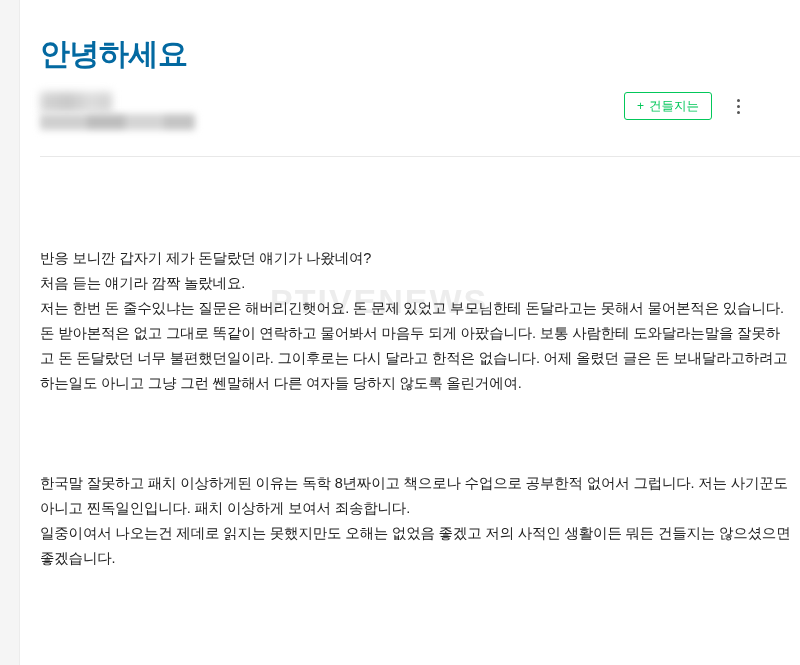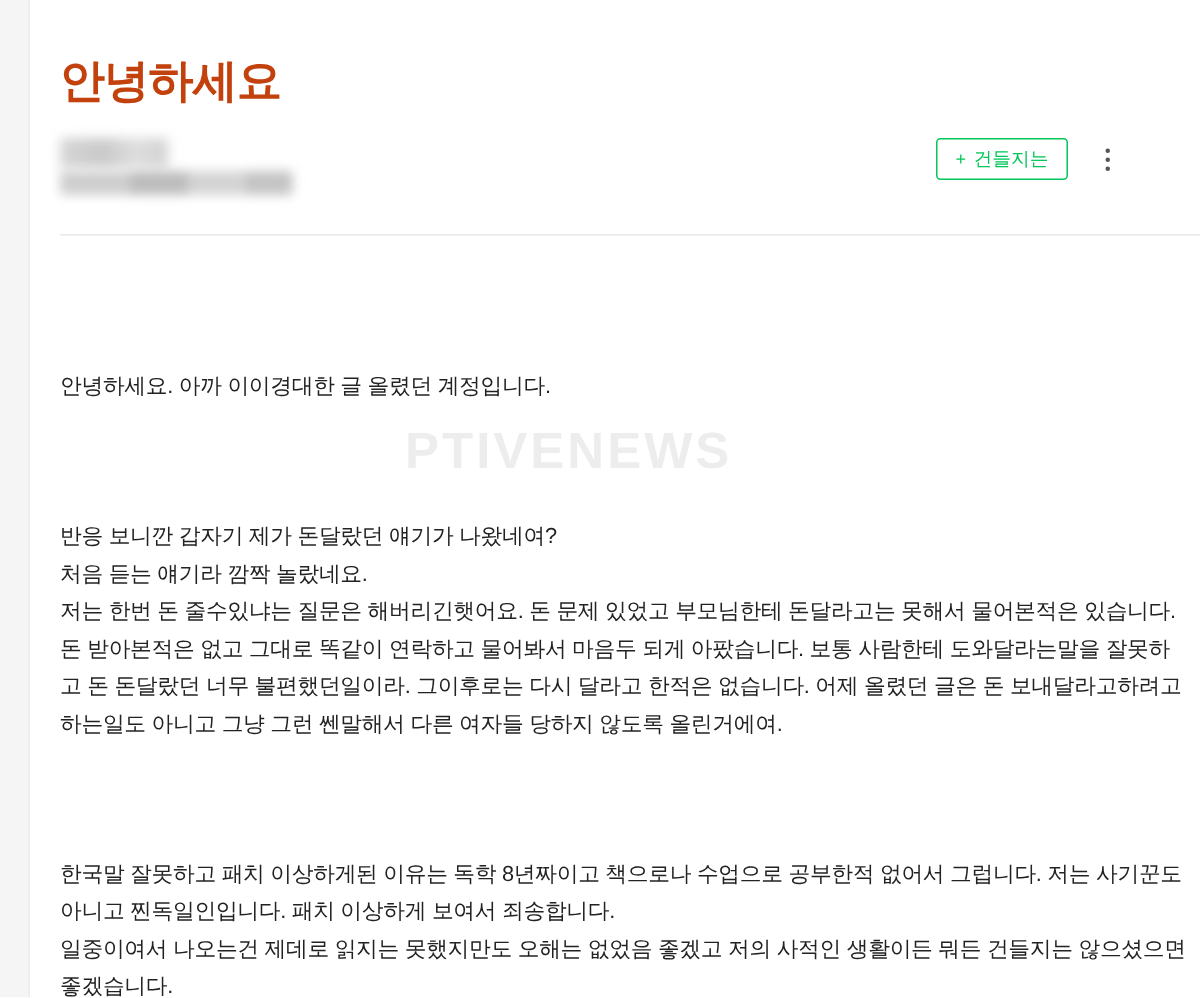--- a/index.html
+++ b/index.html
@@ -30,21 +30,21 @@
     left: 20px; top: 0;
     width: 780px; height: 665px;
     background: #ffffff;
   }
   .post-title {
     position: absolute;
     left: 20px;
     top: 14px;
     font-size: 30px;
     font-weight: 700;
-    color: #c2410c;
+    color: #0369a1;
     letter-spacing: -0.5px;
   }
   .author-row {
     position: absolute;
     left: 0;
     top: 80px;
     width: 780px;
     height: 72px;
   }
   .author-block {
@@ -174,21 +174,20 @@
           <span></span>
           <span></span>
       </div>
     </div>
 
     <div class="divider"></div>
 
     <div class="watermark">PTIVENEWS</div>
 
     <div class="body-text">
-      <p>안녕하세요. 아까 이이경대한 글 올렸던 계정입니다.</p>
       <p>반응 보니깐 갑자기 제가 돈달랐던 얘기가 나왔네여?
 처음 듣는 얘기라 깜짝 놀랐네요.
 저는 한번 돈 줄수있냐는 질문은 해버리긴햇어요. 돈 문제 있었고 부모님한테 돈달라고는 못해서 물어본적은 있습니다.돈 받아본적은 없고 그대로 똑같이 연락하고 물어봐서 마음두 되게 아팠습니다. 보통 사람한테 도와달라는말을 잘못하고 돈 돈달랐던 너무 불편했던일이라. 그이후로는 다시 달라고 한적은 없습니다. 어제 올렸던 글은 돈 보내달라고하려고 하는일도 아니고 그냥 그런 쎈말해서 다른 여자들 당하지 않도록 올린거에여.</p>
       <p>한국말 잘못하고 패치 이상하게된 이유는 독학 8년짜이고 책으로나 수업으로 공부한적 없어서 그럽니다. 저는 사기꾼도 아니고 찐독일인입니다. 패치 이상하게 보여서 죄송합니다.
 일중이여서 나오는건 제데로 읽지는 못했지만도 오해는 없었음 좋겠고 저의 사적인 생활이든 뭐든 건들지는 않으셨으면 좋겠습니다.</p>
       
     </div>
 
   </div>
 </div>

